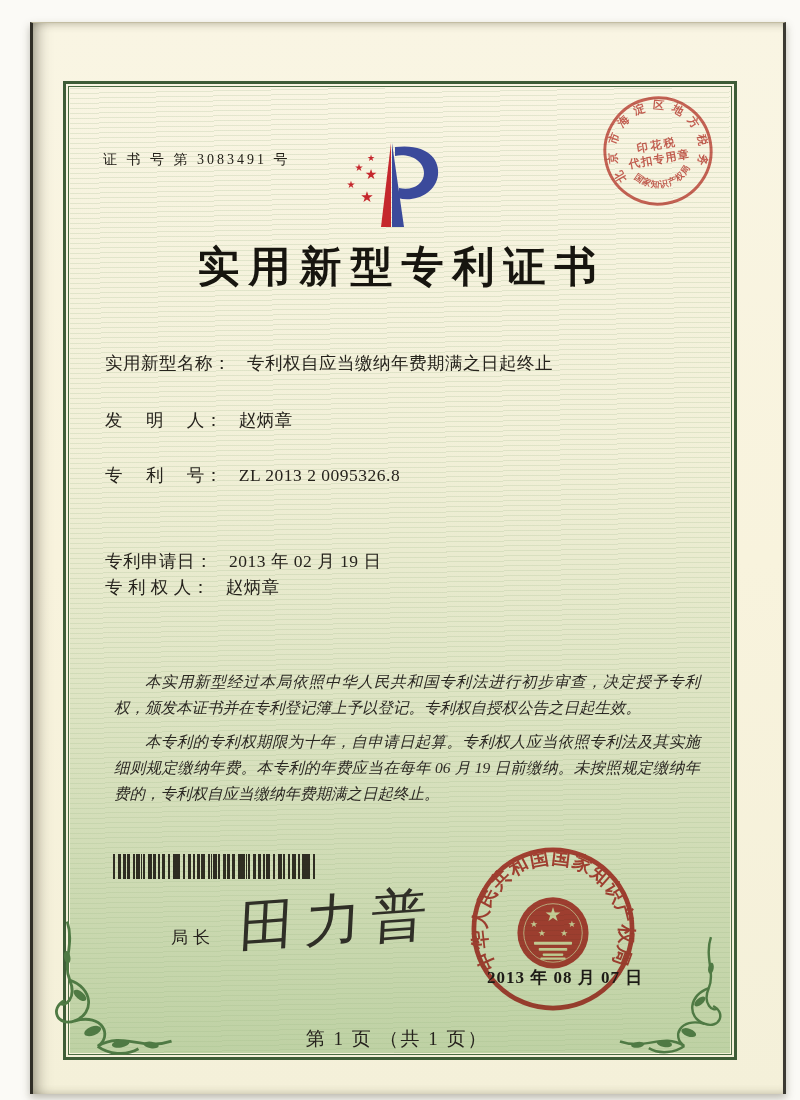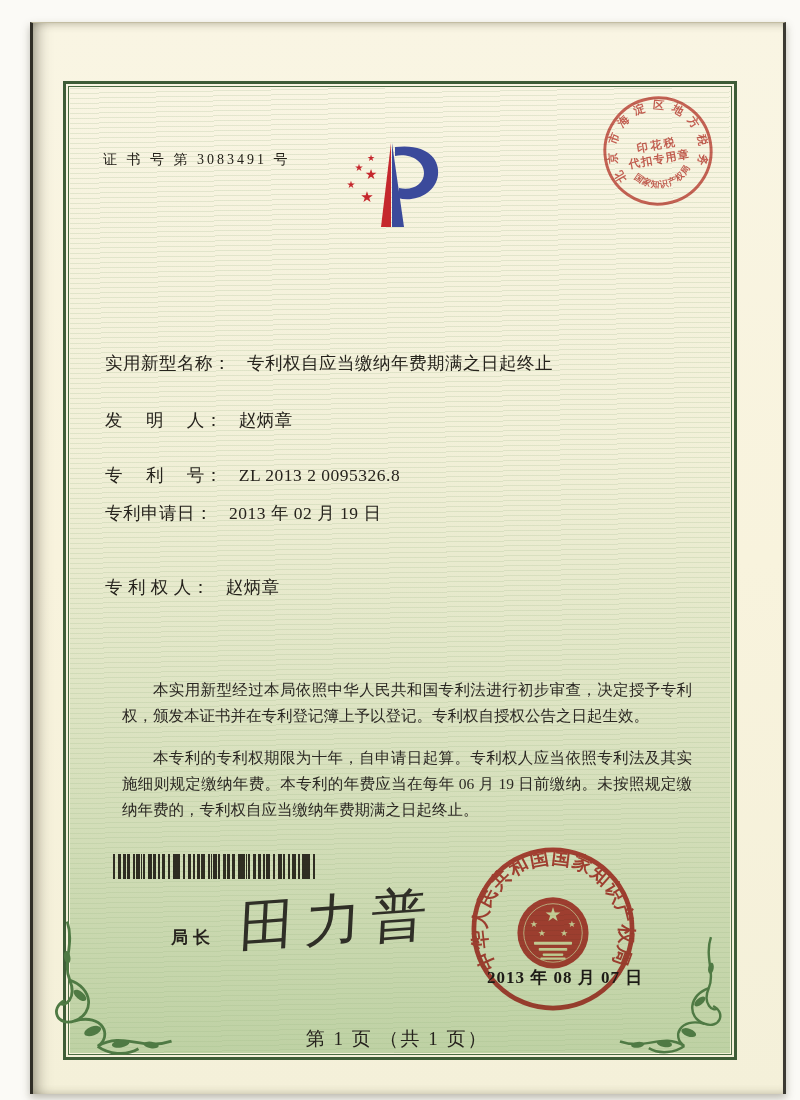--- a/index.html
+++ b/index.html
@@ -22,26 +22,26 @@
   .cert-no{position:absolute;left:70px;top:121px;font-size:14px;letter-spacing:3px;color:#232019;z-index:3;margin-top:7px;}
   .logo{position:absolute;left:303px;top:116px;width:112px;height:94px;z-index:3;}
   .title{position:absolute;left:30px;top:216px;width:668px;text-align:center;font-size:42px;
          font-weight:600;letter-spacing:9px;text-indent:9px;color:#17150f;z-index:3;}
   .stamp{position:absolute;left:566px;top:69px;width:118px;height:118px;z-index:4;
          mix-blend-mode:multiply;opacity:.82;transform:rotate(-10deg);}
   .field{position:absolute;left:72px;font-size:17.5px;letter-spacing:.5px;white-space:nowrap;z-index:3;}
   .field .lab{margin-right:16px;}
   .body-text{position:absolute;left:73px;top:638px;width:602px;font-size:15.5px;line-height:26px;
              text-align:justify;color:#2b2823;z-index:3;}
-  .body-text p{margin:16px;text-indent:2em;}
+  .body-text p{margin:8px;text-indent:2em;font-style:italic;}
   .barcode{position:absolute;left:80px;top:831px;width:202px;height:25px;z-index:3;opacity:.88;
            background:repeating-linear-gradient(90deg,#1a160f 0 2px,transparent 2px 5px),
                       repeating-linear-gradient(90deg,#1a160f 0 1px,transparent 1px 7px),
                       repeating-linear-gradient(90deg,transparent 0 10px,#1a160f 10px 13px);}
-  .sig-role{position:absolute;left:138px;top:903px;font-size:17px;letter-spacing:5px;z-index:3;font-weight:bold;}
+  .sig-role{position:absolute;left:138px;top:903px;font-size:17px;letter-spacing:5px;z-index:3;}
   .sig-name{position:absolute;left:206px;top:860px;font-size:56px;letter-spacing:10px;color:#23211c;
             transform:rotate(-4deg) skewX(-7deg);z-index:3;opacity:.92;}
   .seal{position:absolute;left:433px;top:819px;width:174px;height:174px;z-index:5;
         mix-blend-mode:multiply;opacity:.93;}
   .seal-date{position:absolute;left:432px;top:943px;width:200px;text-align:center;font-size:17px;
              letter-spacing:1px;font-weight:600;color:#1d1b16;z-index:6;}
   .footer{position:absolute;left:30px;top:1003px;width:668px;text-align:center;font-size:19px;
           letter-spacing:2px;z-index:3;}
   .flourish{position:absolute;z-index:3;}
   .fl-left{left:16px;top:896px;width:128px;height:140px;}
@@ -66,20 +66,21 @@
         <text x="23" y="31" font-size="10">★</text>
         <text x="35" y="39" font-size="14">★</text>
         <text x="15" y="48" font-size="10">★</text>
         <text x="31" y="62" font-size="15">★</text>
       </g>
       <path d="M55,3 L45,87 L55,87 Z" fill="#c5272d"></path>
       <path d="M56,3 L56,87 L68,87 Z" fill="#3b4a9b"></path>
       <path d="M59,7 C92,3 104,20 102,35 C100,53 79,63 62,58 L63,48 C77,51 88,44 88,33 C88,21 74,13 59,16 Z" fill="#3b4a9b"></path>
     </svg>
 
+    <div class="title">实用新型专利证书</div>
 
     <svg class="stamp" viewBox="0 0 200 200">
       <defs>
         <path id="tp-top" d="M 40,138 A 71,71 0 1 1 160,138"></path>
         <path id="tp-bot" d="M 52,138 A 61,61 0 0 0 148,138"></path>
       </defs>
       <circle cx="100" cy="100" r="90" fill="none" stroke="#c0443b" stroke-width="5"></circle>
       <text font-size="19" font-weight="bold" fill="#bf4038" letter-spacing="12">
         <textPath href="#tp-top">北京市海淀区地方税务局</textPath>
       </text>
@@ -92,21 +93,21 @@
 
     <div class="field" style="top:328px">
       <span class="lab">实用新型名称：</span><span>专利权自应当缴纳年费期满之日起终止</span>
     </div>
     <div class="field" style="top:385px">
       <span class="lab">发　 明 　人：</span><span>赵炳章</span>
     </div>
     <div class="field" style="top:440px">
       <span class="lab">专　 利 　号：</span><span>ZL 2013 2 0095326.8</span>
     </div>
-    <div class="field" style="top:478px">
+    <div class="field" style="top:526px">
       <span class="lab">专利申请日：</span><span>2013 年 02 月 19 日</span>
     </div>
     <div class="field" style="top:552px">
       <span class="lab">专 利 权 人：</span><span>赵炳章</span>
     </div>
 
     <div class="body-text">
       <p>本实用新型经过本局依照中华人民共和国专利法进行初步审查，决定授予专利权，颁发本证书并在专利登记簿上予以登记。专利权自授权公告之日起生效。</p>
       <p>本专利的专利权期限为十年，自申请日起算。专利权人应当依照专利法及其实施细则规定缴纳年费。本专利的年费应当在每年 06 月 19 日前缴纳。未按照规定缴纳年费的，专利权自应当缴纳年费期满之日起终止。</p>
     </div>

